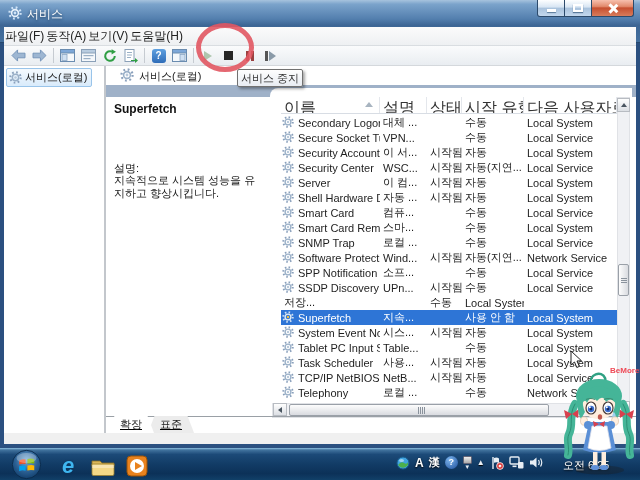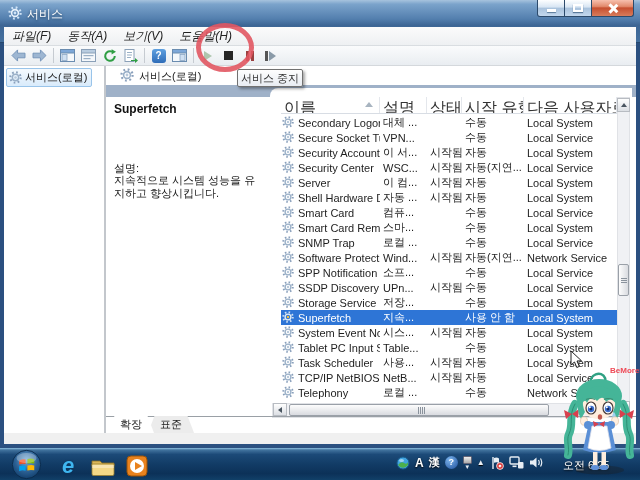--- a/index.html
+++ b/index.html
@@ -22,21 +22,21 @@
     background:linear-gradient(180deg,#f7c0ae 0%,#e28a6d 40%,#c64f30 50%,#d87c5c 100%); }
   .glyph-min { position:absolute; left:9px; bottom:4px; width:9px; height:3px; background:#fff; box-shadow:0 1px 1px #5a7a9a; }
   .glyph-max { position:absolute; left:8px; top:4px; width:10px; height:8px; border:2px solid #fff; box-shadow:0 1px 1px #5a7a9a; }
   .glyph-close { position:absolute; left:15px; top:3px; width:11px; height:11px; }
   .glyph-close::before,.glyph-close::after { content:""; position:absolute; left:4.5px; top:0; width:2.5px; height:11px; background:#fff; }
   .glyph-close::before { transform:rotate(45deg); }
   .glyph-close::after { transform:rotate(-45deg); }
 
   .menubar { position:absolute; left:4px; top:27px; width:632px; height:19px;
     background:linear-gradient(#fbfbfb,#eef0f2); border-bottom:1px solid #d9dde1; display:flex; align-items:center; }
-  .menu-item { font-size:12px; color:#222; padding:2px 8px;font-style:italic; }
+  .menu-item { font-size:12px; color:#222; padding:2px 1px; }
 
   .toolbar { position:absolute; left:4px; top:46px; width:632px; height:20px;
     background:linear-gradient(#fafbfc,#e9edf1); border-bottom:1px solid #d4d8dc; display:flex; align-items:center; padding-left:4px; }
   .tbtn { width:21px; height:18px; display:flex; align-items:center; justify-content:center; }
   .tsep { width:1px; height:15px; background:#c6cbd1; margin:0 3px; }
   .i-play { width:0; height:0; border-top:5px solid transparent; border-bottom:5px solid transparent; border-left:8px solid #aec6ae; }
   .i-stop { width:9px; height:9px; background:#262626; }
   .i-pause { display:flex; gap:2px; }
   .i-pause i { display:block; width:3px; height:10px; background:#9b4040; }
   .i-restart { display:flex; align-items:center; gap:1px; }
@@ -79,21 +79,21 @@
   .grip-v { position:absolute; left:2px; top:13px; width:6px; height:5px; background:repeating-linear-gradient(180deg,#8a929c 0 1px,transparent 1px 2px); }
   .sbtn { position:absolute; width:13px; height:14px; background:linear-gradient(#fefefe,#dcdfe4); border:1px solid #b8bcc2; display:flex; align-items:center; justify-content:center; }
   .tri-up { width:0;height:0;border-left:3px solid transparent;border-right:3px solid transparent;border-bottom:4px solid #4a5560; }
   .tri-down { width:0;height:0;border-left:3px solid transparent;border-right:3px solid transparent;border-top:4px solid #4a5560; }
   .tri-left { width:0;height:0;border-top:3px solid transparent;border-bottom:3px solid transparent;border-right:4px solid #4a5560; }
   .hscroll { position:absolute; left:2px; bottom:15px; width:345px; height:15px; background:#f0f1f4; border:1px solid #e0e2e6; }
   .hthumb { position:absolute; left:16px; top:0px; width:260px; height:12px; background:linear-gradient(#fdfdfd,#d9dbe0); border:1px solid #9aa0a8; border-radius:2px; }
   .grip-h { position:absolute; left:128px; top:2px; width:7px; height:7px; background:repeating-linear-gradient(90deg,#8a929c 0 1px,transparent 1px 2px); }
 
   
-  .tabs { position:absolute; left:2px; bottom:0px; height:17px; display:flex; }
+  .tabs { position:absolute; left:2px; bottom:0px; height:17px; display:flex;text-decoration:underline; }
   .tab { font-size:11px; color:#222; padding:1px 12px 2px 12px; margin-right:-6px;
     clip-path:polygon(14% 0,86% 0,100% 100%,0 100%); filter:drop-shadow(0 0 1px #8a8a8a); }
   .tab.active { background:#fff; z-index:2; }
   .tab.inactive { background:#ececec; z-index:1; }
   .tab-line { position:absolute; left:0; bottom:16px; width:530px; height:1px; background:#9aa0a6; }
 
   .bottom-strip { position:absolute; left:4px; top:433px; width:632px; height:11px; background:#f0f0f0; }
 
   
   .tooltip { position:absolute; left:213px; top:69px; width:66px; height:18px; z-index:50;
@@ -433,28 +433,20 @@
                   <circle cx="7" cy="7" r="1.4" fill="#b8c8da"></circle>
                 </svg></span>
               <span>SSDP Discovery</span>
             </span>
             <span class="cell">UPn...</span>
             <span class="cell">시작됨</span>
             <span class="cell">수동</span>
             <span class="cell">Local Service</span>
           </div>
           <div class="trow">
-            <span class="cell c-name">
-              <span><svg width="12" height="12" viewBox="0 0 14 14">
-                  <circle cx="7" cy="7" r="5.6" fill="none" stroke="#8aa0bc" stroke-width="2.2" stroke-dasharray="1.8 2.6"></circle>
-                  <circle cx="7" cy="7" r="3.4" fill="none" stroke="#9ab0c8" stroke-width="1.6"></circle>
-                  <circle cx="7" cy="7" r="1.4" fill="#b8c8da"></circle>
-                </svg></span>
-              <span>Storage Service</span>
-            </span>
             <span class="cell">저장...</span>
             <span class="cell"></span>
             <span class="cell">수동</span>
             <span class="cell">Local System</span>
           </div>
           <div class="trow selected">
             <span class="cell c-name">
               <span><svg width="12" height="12" viewBox="0 0 14 14">
                   <circle cx="7" cy="7" r="5.6" fill="none" stroke="#cfe0f2" stroke-width="2.2" stroke-dasharray="1.8 2.6"></circle>
                   <circle cx="7" cy="7" r="3.4" fill="none" stroke="#e0ecf8" stroke-width="1.6"></circle>

